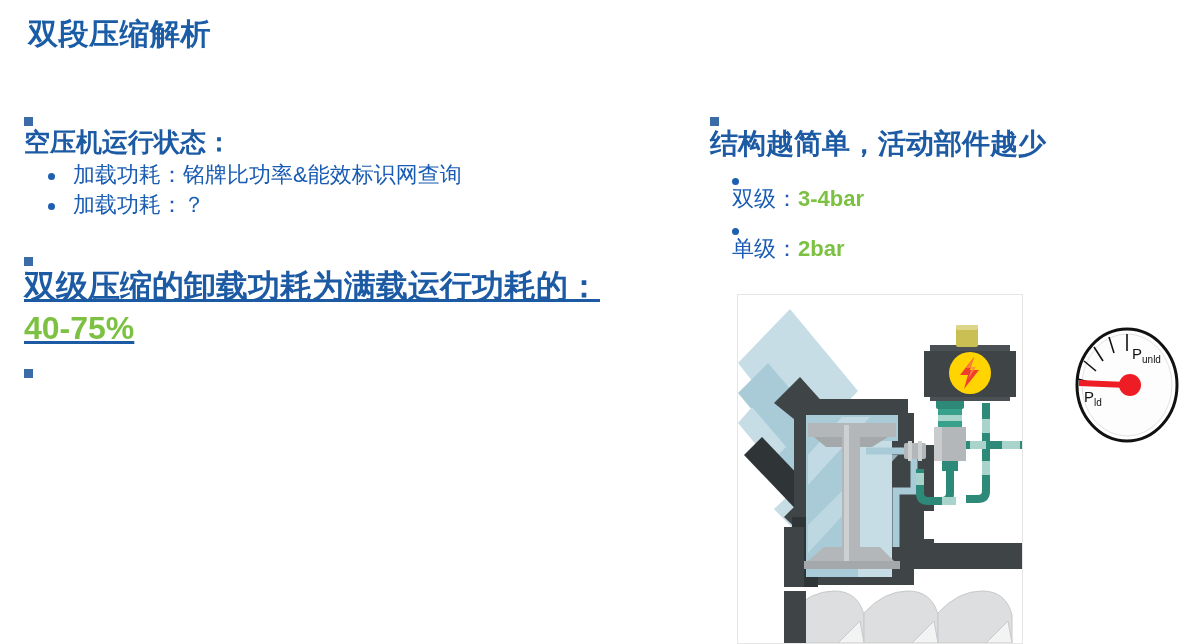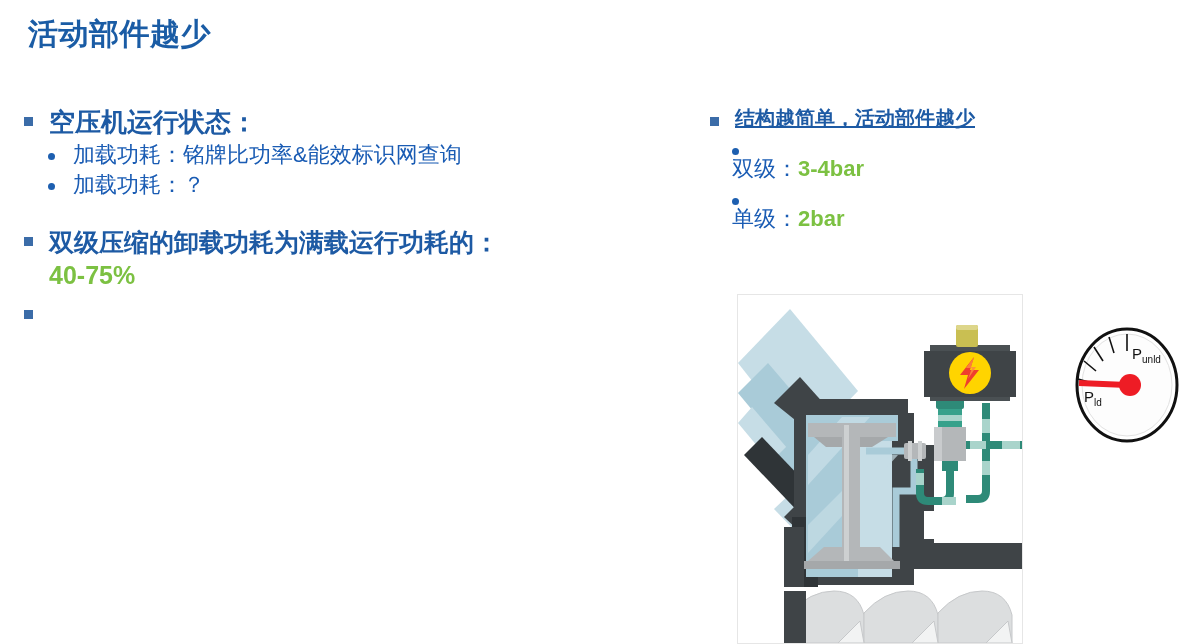--- a/index.html
+++ b/index.html
@@ -32,20 +32,21 @@
   .col {
     position: absolute;
   }
   #left-col  { left: 14px;  top: 106px; width: 700px; }
   #right-col { left: 700px; top: 106px; width: 490px; }
 
   .bullet-l1 {
     display: flex;
     align-items: flex-start;
     margin-bottom: 2px;
+    flex-direction: column;
   }
   .bullet-l1 .marker {
     flex: 0 0 auto;
     width: 9px;
     height: 9px;
     background: #3b6ca8;
     margin-top: 11px;
     margin-right: 16px;
   }
   .bullet-l1 .txt {
@@ -80,28 +81,28 @@
   #left-col  .lvl1 { padding-left: 10px; }
   #left-col  .lvl2 { padding-left: 34px; }
   #right-col .lvl1 { padding-left: 10px; }
   #right-col .lvl2 { padding-left: 32px; flex-direction: column; }
   .green-b { color: #7cc142; font-weight: bold; }
 
   .gap-a { height: 26px; }
   .gap-b { height: 6px; }
 
   
-  #right-col .bullet-l1 .txt { font-size: 20px; text-decoration: underline; }
+  #right-col .bullet-l1 .txt { font-size: 28px; }
   #right-col .bullet-l2 .txt { font-size: 22px; }
   #right-col .bullet-l1 { margin-bottom: 4px; }
   #right-col .bullet-l2 { margin-bottom: 3px; }
 
   
   #left-block-1 .bullet-l1 .txt { font-size: 26px; }
-  #left-block-2 .bullet-l1 .txt { font-size: 25px; line-height: 1.3; }
+  #left-block-2 .bullet-l1 .txt { font-size: 32px; line-height: 1.3; text-decoration: underline; }
 
   
   #illustration {
     position: absolute;
     left: 737px;
     top: 294px;
     width: 286px;
     height: 350px;
     background: #ffffff;
     border: 1px solid #e6e6e6;
@@ -116,21 +117,21 @@
     left: 1068px;
     top: 325px;
     width: 118px;
     height: 120px;
   }
   #gauge svg { display: block; }
 </style>
 </head>
 <body>
 
-<div id="slide-title">活动部件越少</div>
+<div id="slide-title">双段压缩解析</div>
 
 <div id="left-col" class="col">
 
   <div id="left-block-1">
 
     <div class="bullet-l1 lvl1">
       <span class="marker"></span>
       <span class="txt">空压机运行状态：</span>
     </div>
 

